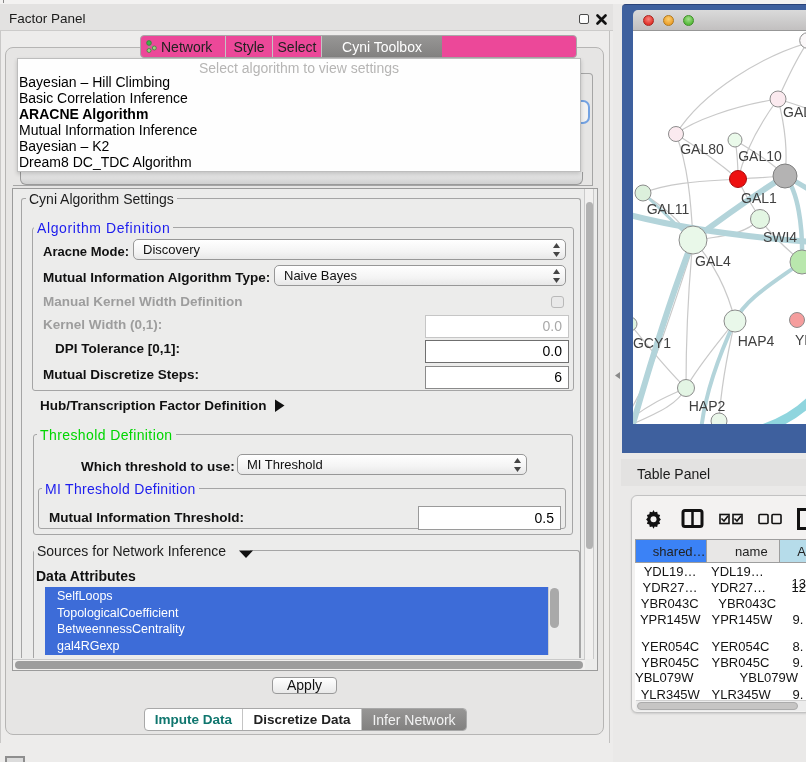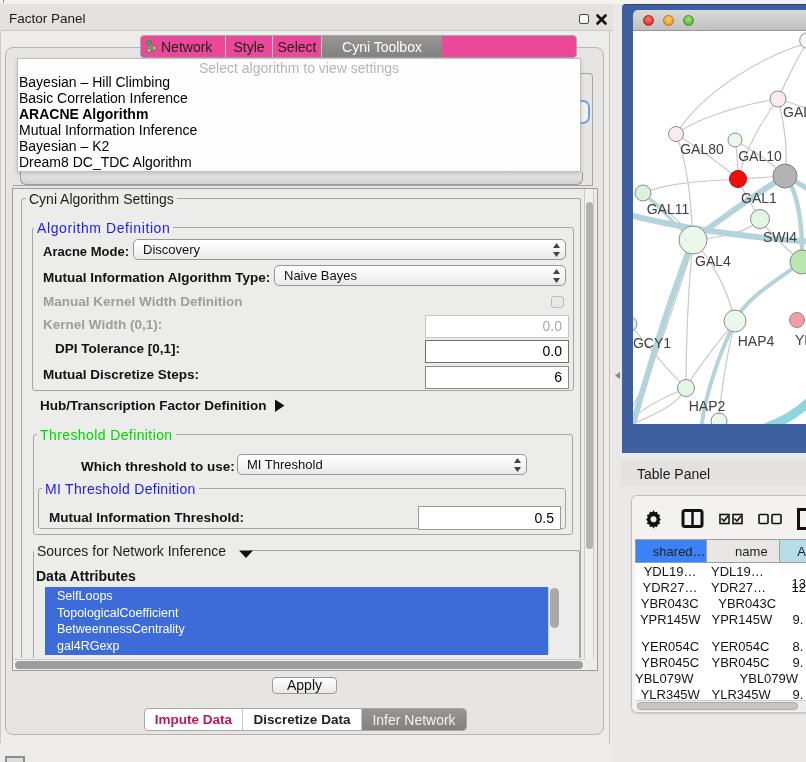--- a/index.html
+++ b/index.html
@@ -133,21 +133,21 @@
 <div class="abs" style="left:549.5px;top:588px;width:9px;height:40px;border-radius:5px;background:#a9a9a9;"></div>
 
 <div class="abs" style="left:584px;top:189px;width:10px;height:470px;background:#f1f0ef;border-left:1px solid #cacaca;border-right:1px solid #cacaca;"></div>
 <div class="abs" style="left:586px;top:202px;width:6.5px;height:347px;border-radius:3.5px;background:#b2b2b2;"></div>
 <div class="abs" style="left:13px;top:659px;width:572px;height:11px;background:#f1f0ef;border-top:1px solid #cacaca;"></div>
 <div class="abs" style="left:15px;top:661px;width:568px;height:8px;border-radius:4px;background:#9d9d9d;"></div>
 
 <div class="abs" style="left:272px;top:677px;width:65px;height:17px;border:1px solid #9a9a9a;border-radius:4px;background:linear-gradient(#ffffff,#e9e9e9);font-size:14px;color:#111;text-align:center;line-height:15px;">Apply</div>
 
 <div class="abs" style="left:144px;top:708px;width:323px;height:23px;background:#ffffff;border:1px solid #a8a8a8;border-radius:4px;display:flex;overflow:hidden;">
-  <div style="width:98px;border-right:1px solid #c4c4c4;display:flex;align-items:center;justify-content:center;font-size:13.5px;font-weight:bold;color:#be185d;">Impute Data</div>
+  <div style="width:98px;border-right:1px solid #c4c4c4;display:flex;align-items:center;justify-content:center;font-size:13.5px;font-weight:bold;color:#0f766e;">Impute Data</div>
   <div style="width:119px;border-right:1px solid #c4c4c4;display:flex;align-items:center;justify-content:center;font-size:13.5px;font-weight:bold;color:#222;">Discretize Data</div>
   <div style="flex:1;background:linear-gradient(#979695,#828180);display:flex;align-items:center;justify-content:center;font-size:14px;color:#f2f2f2;">Infer Network</div>
 </div>
 
 <div class="abs" style="left:5px;top:756px;width:20px;height:10px;border:2px solid #8e8e8e;background:#dcdcdc;"></div>
 
 <div class="abs" style="left:622px;top:4px;width:184px;height:449px;background:#3e609e;border-top:1px solid #2a4379;border-top-left-radius:4px;"></div>
 <div class="abs" style="left:633px;top:10px;width:173px;height:21px;background:linear-gradient(#dadada,#c2c0c0);border-top-left-radius:5px;border-bottom:1px solid #979797;"></div>
 <div class="abs" style="left:643px;top:15px;width:11px;height:11px;border-radius:50%;background:radial-gradient(circle at 50% 35%,#f8837c,#e2332b 70%);border:0.5px solid #a9241f;"></div>
 <div class="abs" style="left:663px;top:15px;width:11px;height:11px;border-radius:50%;background:radial-gradient(circle at 50% 35%,#fbcf70,#eda12e 70%);border:0.5px solid #b27a1c;"></div>
@@ -280,21 +280,21 @@
   <div style="display:flex;height:16px;align-items:center;margin-top:11px;">
       <div style="width:74.5px;text-align:center;padding-right:4px;">YER054C</div>
       <div style="width:75px;text-align:left;padding-left:2px;">YER054C</div>
       <div style="flex:1;padding-left:8px;">8.</div>
     </div>
   <div style="display:flex;height:16px;align-items:center;">
       <div style="width:74.5px;text-align:center;padding-right:4px;">YBR045C</div>
       <div style="width:75px;text-align:left;padding-left:2px;">YBR045C</div>
       <div style="flex:1;padding-left:8px;">9.</div>
     </div>
-  <div style="display:flex;height:16px;align-items:center;gap:40px;">
+  <div style="display:flex;height:16px;align-items:flex-start;gap:40px;">
       <div style="width:74.5px;text-align:center;padding-right:4px;">YBL079W</div>
       <div style="width:75px;text-align:left;padding-left:2px;">YBL079W</div>
       <div style="flex:1;padding-left:8px;"></div>
     </div>
   <div style="display:flex;height:16px;align-items:center;">
       <div style="width:74.5px;text-align:center;padding-right:4px;">YLR345W</div>
       <div style="width:75px;text-align:left;padding-left:2px;">YLR345W</div>
       <div style="flex:1;padding-left:8px;">9.</div>
     </div>
   <div style="display:flex;height:16px;align-items:center;">

